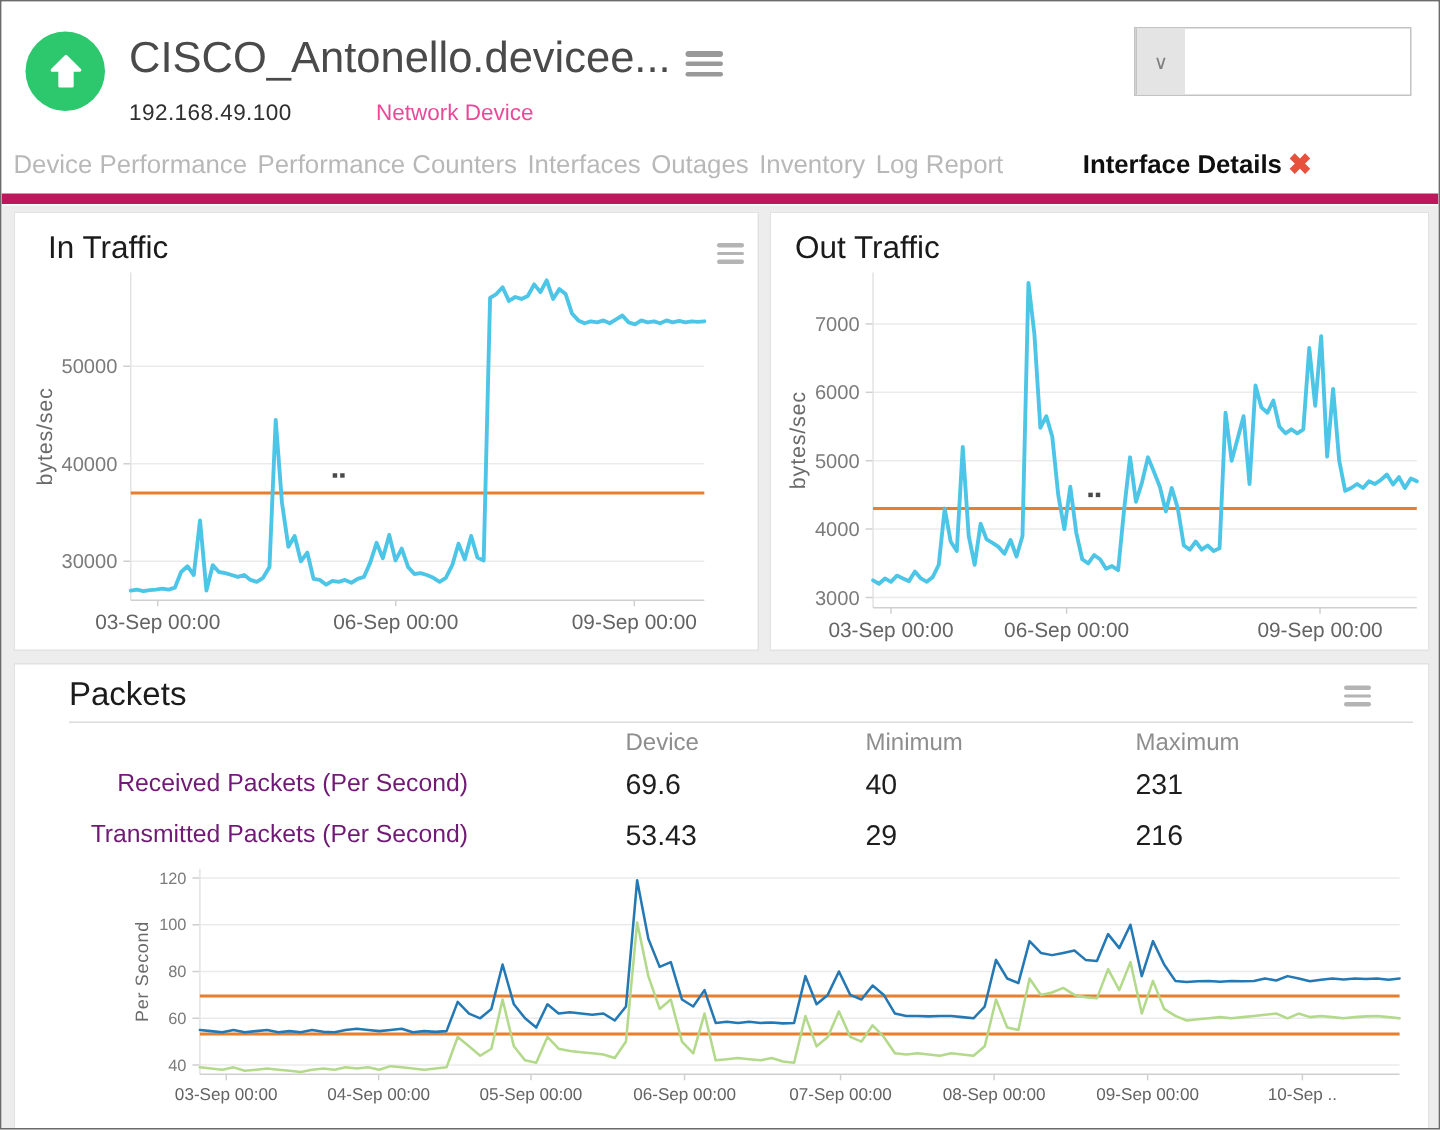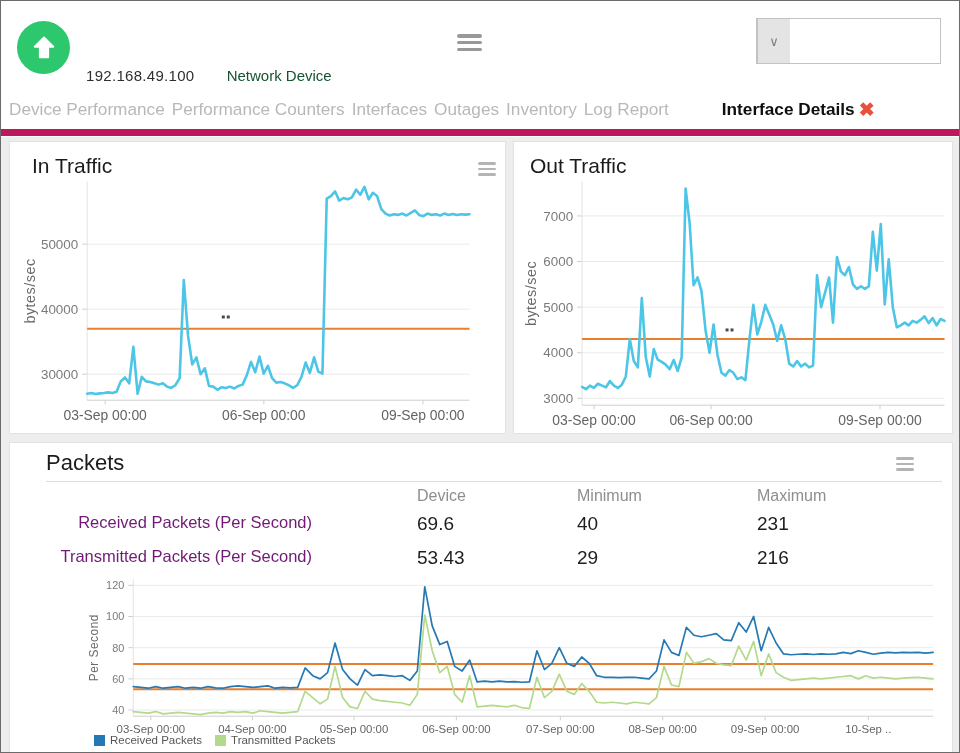--- a/index.html
+++ b/index.html
@@ -30,21 +30,21 @@
   .time-select .sel-text {
     flex:1; overflow:hidden; white-space:nowrap; font-size:19px; color:#6b6b6b;
     padding:11px 0 0 13px; width:148px;
   }
   .time-select .sel-arrow {
     width:33px; background:#e4e4e4; border-left:1px solid #c3c3c3;
     display:flex; align-items:center; justify-content:center; color:#808080; font-size:13px;
   }
   .sub-row { position:absolute; left:85px; top:66px; font-size:15px; white-space:nowrap; }
   .ip { color:#2f2f2f; letter-spacing:.3px;text-align:right; }
-  .dev-link { color:#14532d; margin-left:28px; cursor:pointer; }
+  .dev-link { color:#ec4899; margin-left:52px; cursor:pointer; }
   
   .tabs {
     position:absolute; top:95px; left:0; right:0; height:40px; background:#fff;
     display:flex; align-items:center; padding:0 0 6px 8px; font-size:17.2px; white-space:nowrap;
     border-bottom:7px solid #be185d;
   }
   .tab { color:#b8b8b8; margin-right:7px; cursor:pointer; }
   .tab-active { color:#0f0f0f; font-weight:700; margin:0 4px 0 3px;padding-left:43px; }
   .close-x { color:#e8513c; font-size:19px; font-weight:700; cursor:pointer; }
   
@@ -79,20 +79,21 @@
 </style>
 </head>
 <body>
 
 <div class="header">
   <div class="status-circle">
     <svg width="30" height="30" viewBox="0 0 24 24">
       <path d="M12 3.6 L19.4 11 H15.3 V19.4 H8.7 V11 H4.6 Z" fill="#ffffff" stroke="#ffffff" stroke-width="1.6" stroke-linejoin="round"></path>
     </svg>
   </div>
+  <div class="device-title">CISCO_Antonello.devicee...</div>
   <div class="burger burger-header">
       <i></i>
       <i></i>
       <i></i>
     </div>
   <div class="time-select">
     <div class="sel-arrow">∨</div>
   </div>
   <div class="sub-row">
     <span class="ip">192.168.49.100</span>
@@ -242,24 +243,14 @@
         <span class="pk-c3 pk-val">231</span>
       </div>
       <div class="pk-row pk-row2">
         <span class="pk-label">Transmitted Packets (Per Second)</span>
         <span class="pk-c1 pk-val">53.43</span>
         <span class="pk-c2 pk-val">29</span>
         <span class="pk-c3 pk-val">216</span>
       </div>
     </div>
 
-    <div class="legend">
-      <span class="lg-item">
-        <span class="sw" style="background-color: rgb(36, 120, 180);"></span>
-        <span>Received Packets</span>
-      </span>
-      <span class="lg-item">
-        <span class="sw" style="background-color: rgb(179, 217, 139);"></span>
-        <span>Transmitted Packets</span>
-      </span>
-    </div>
   </div>
 </div>
 
 </body></html>

